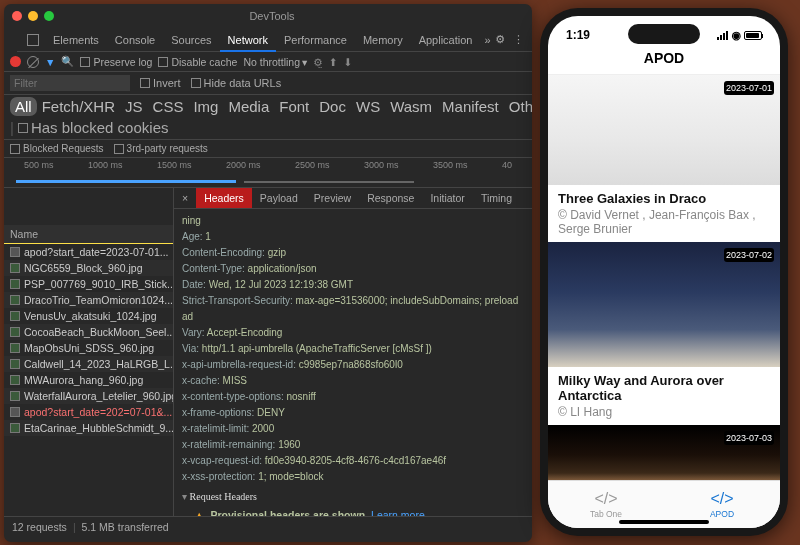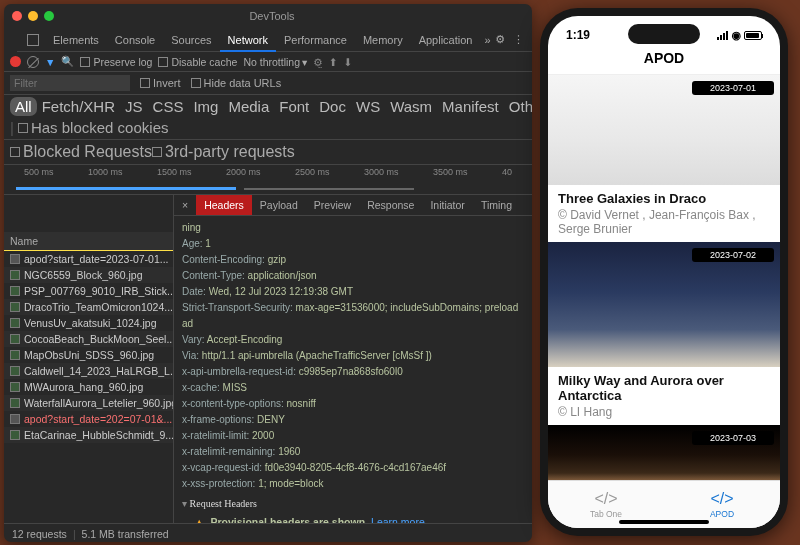--- a/index.html
+++ b/index.html
@@ -26,21 +26,21 @@
 .cbox { width:10px;height:10px;border:1px solid #888;display:inline-block; }
 .sel { color:#aaa; display:flex; align-items:center; }
 .caret{margin-left:2px;}
 .wifi { color:#888; }
 .filterrow { display:flex; align-items:center; padding:3px 6px; border-bottom:1px solid #444; gap:10px; }
 .finput { background:#3c3c3c; border:none; color:#ccc; padding:2px 4px; width:120px; font-size:10.5px; }
 .typesrow { display:flex; align-items:center; padding:3px 6px; gap:4px; border-bottom:1px solid #444; flex-wrap:wrap; font-size:15px; }
 .typesrow .t { padding:1px 5px; color:#bbb; cursor:pointer; border-radius:7px; }
 .typesrow .t.active { background:#5a5a5a; color:#fff; }
 .pipe{color:#555;}
-.blkrow { display:flex; align-items:center; padding:3px 6px; border-bottom:1px solid #444; font-size:16px; }
+.blkrow { display:flex; align-items:center; padding:3px 6px; gap:10px; border-bottom:1px solid #444; font-size:10px; }
 .timeline { height:30px; border-bottom:1px solid #444; position:relative; padding-top:2px; }
 .ticks { display:flex; font-size:9px; color:#888; padding:0 20px; justify-content:space-between; }
 .bars { position:absolute; bottom:4px; left:12px; height:3px; width:220px; background:#4aa3ff; }
 .bars2 { position:absolute; bottom:4px; left:240px; width:170px; height:2px; background:#666; }
 .split { display:flex; height:328px; }
 .leftpane { width:170px; border-right:1px solid #444; overflow:hidden; }
 .colhead { background:#303030; padding:3px 6px; border-bottom:1px solid #fde047; color:#aaa; font-size:10.5px;margin-top:37px; }
 .reqlist { font-size:10.5px; }
 .reqlist .row { padding:2px 6px; display:flex; align-items:center; gap:4px; white-space:nowrap; overflow:hidden; color:#ccc; }
 .reqlist .row.red { color:#f97070; }
@@ -69,21 +69,21 @@
 .sright { display:flex; gap:3px; align-items:center; }
 .sig{display:flex;gap:1px;align-items:flex-end;} .sb{width:2px;background:#000;} .sb1{height:3px;}.sb2{height:5px;}.sb3{height:7px;}.sb4{height:9px;}
 .wf{font-size:11px;} .bat{width:18px;height:9px;border:1px solid #000;border-radius:2px;position:relative;} .bat::after{content:"";position:absolute;right:-2px;top:2px;width:1px;height:4px;background:#000;} .bat::before{content:"";position:absolute;left:1px;top:1px;width:13px;height:5px;background:#000;border-radius:1px;}
 .navtitle { text-align:center; font-size:14px; font-weight:600; padding:6px 0 8px; border-bottom:1px solid #eee; }
 .content { height:412px; overflow:hidden; }
 .card { position:relative; }
 .cimg { width:100%; background:linear-gradient(145deg,#1a1a2e,#333); position:relative; }
 .cimg.c1 { height:110px; background:linear-gradient(180deg,#f5f5f5 0%,#e8e8e8 60%,#dcdcdc 100%); }
 .cimg.c2 { height:125px; background:linear-gradient(180deg,#1a2340 0%,#2a3a60 40%,#4a5a7a 70%,#d8d0c0 100%); }
 .cimg.c3 { height:60px; background:linear-gradient(180deg,#000 0%,#1a0f08 50%,#3a2818 80%,#a67850 100%); }
-.datetag { position:absolute; top:6px; right:6px; background:#000; color:#fff; font-size:9px; padding:2px 18px; border-radius:3px; font-weight:500; }
+.datetag { position:absolute; top:6px; right:6px; background:#000; color:#fff; font-size:9px; padding:2px 2px; border-radius:3px; font-weight:500; }
 .ctitle { font-size:13px; font-weight:600; padding:6px 10px 2px; color:#111; }
 .cauthor { font-size:12px; color:#888; padding:0 10px 6px; }
 .tabbar2 { position:absolute; bottom:0; left:0; right:0; height:48px; border-top:1px solid #ddd; background:#fafafa; display:flex; }
 .tbitem { flex:1; display:flex; flex-direction:column; align-items:center; justify-content:center; gap:1px; font-size:8.5px; color:#999; }
 .tbitem.active { color:#1976d2; }
 .tbicon { font-size:16px; }
 .homebar { position:absolute; bottom:4px; left:50%; transform:translateX(-50%); width:90px; height:4px; background:#000; border-radius:3px; }
 </style>
 </head>
 <body>

